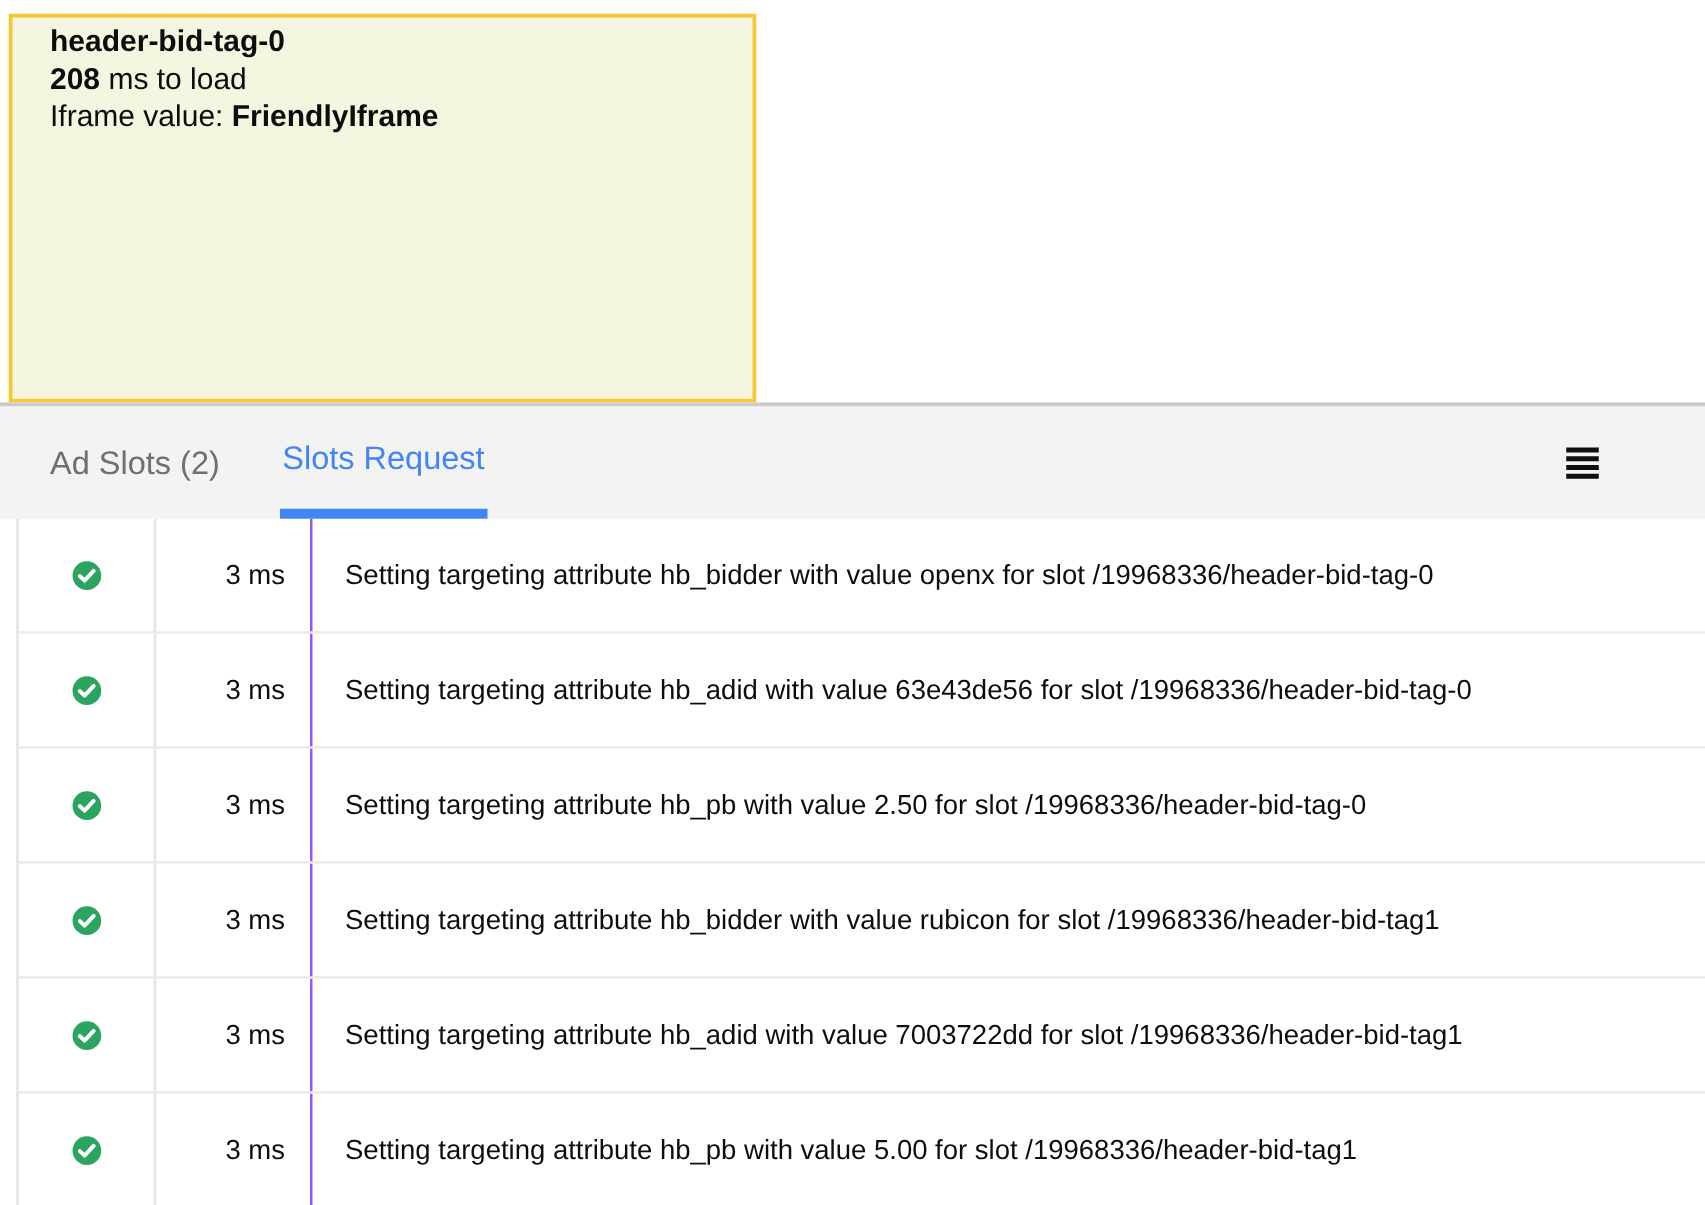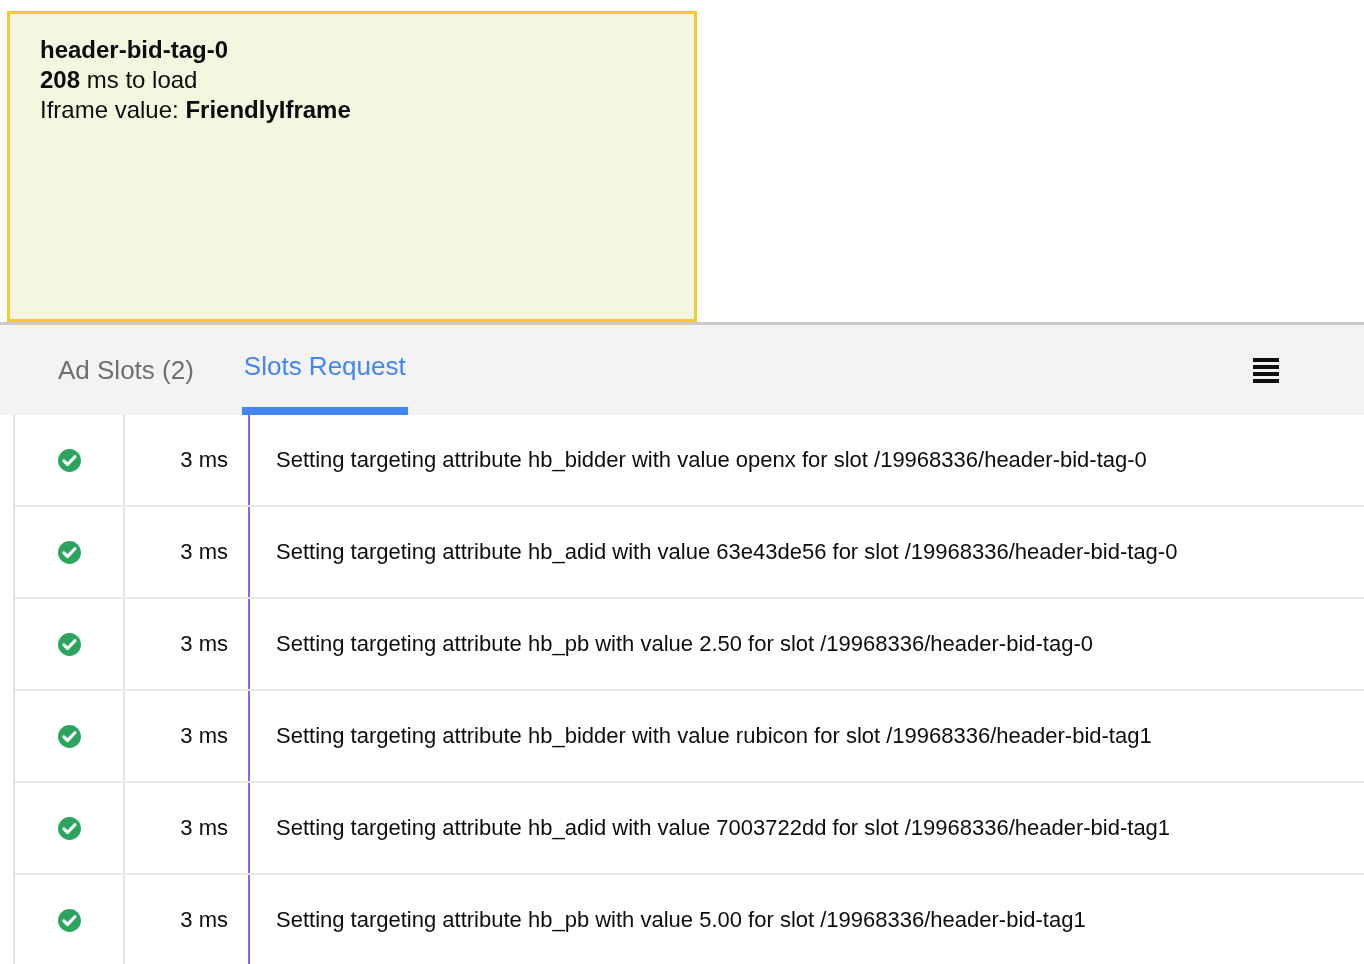--- a/index.html
+++ b/index.html
@@ -5,38 +5,38 @@
   html,body{margin:0;padding:0;}
   body{
     width:1364px;height:964px;overflow:hidden;position:relative;
     background:#ffffff;
     font-family:"Liberation Sans", sans-serif;
     color:#111;
   }
 
   
   .overlay-box{
-    position:absolute;top:11px;left:7px;width:690px;height:311px;
+    position:absolute;top:11px;left:7px;width:598px;height:311px;
     box-sizing:border-box;
     background:var(--overlay-bg);
     border:3px solid var(--overlay-border);
-    padding:21px 30px;
+    padding:5px 30px;
     font-size:24px;line-height:30px;color:#0d0d0d;
   }
   .overlay-box .line{white-space:pre-wrap;}
   .overlay-box b{font-weight:bold;}
 
   
   .tabbar{
     position:absolute;top:322px;left:0;width:1364px;height:93px;
     box-sizing:border-box;
     background:var(--tabbar-bg);
     border-top:3px solid #cbcbcb;
     display:flex;align-items:stretch;
-    padding-left:56px;
+    padding-left:38px;
   }
   .tab{
     display:flex;align-items:center;
     font-size:26px;color:#6f6f6f;
     padding:0 2px;cursor:pointer;box-sizing:border-box;
   }
   .tab + .tab{margin-left:46px;}
   .tab.active{
     color:var(--accent);
     border-bottom:8px solid var(--accent);

